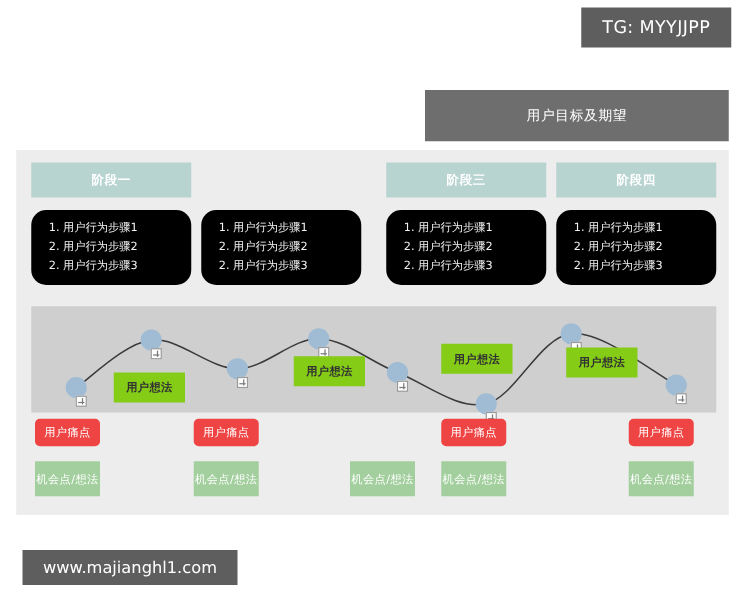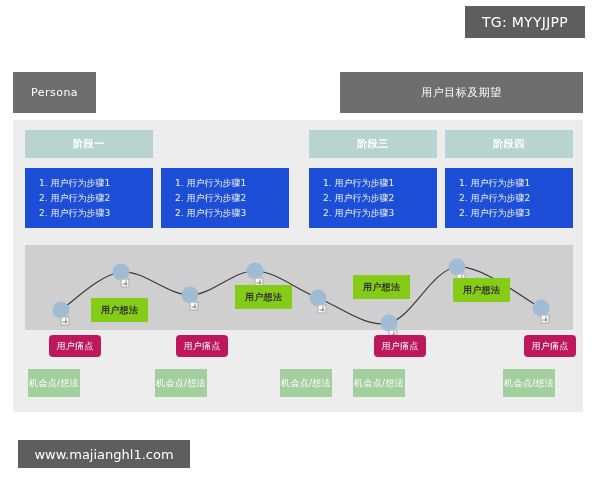--- a/index.html
+++ b/index.html
@@ -46,23 +46,23 @@
     font-size: 10px; font-weight: bold; letter-spacing: .5px;
   }
   .st1 { left: 12px;  width: 128px; }
   .st2 { left: 148px; width: 128px; }
   .st3 { left: 296px; width: 128px; }
   .st4 { left: 432px; width: 128px; }
 
   
   .steps {
     position: absolute; top: 48px; height: 60px;
-    background: #1d4ed8; color: #f2f2f2;
+    background: #000000; color: #f2f2f2;
     padding: 8px 0 0 14px;
-    font-size: 9px; line-height: 15px;
+    font-size: 9px; line-height: 15px; border-radius: 12px;
   }
   .sb1 { left: 12px;  width: 128px; }
   .sb2 { left: 148px; width: 128px; }
   .sb3 { left: 296px; width: 128px; }
   .sb4 { left: 432px; width: 128px; }
   .steps div { white-space: nowrap; }
 
   
   .curve-area {
     position: absolute; left: 12px; top: 125px;
@@ -96,23 +96,23 @@
     position: absolute; height: 24px;
     background: #84cc16; color: #333333;
     display: flex; align-items: center; justify-content: center;
     font-size: 9px; font-weight: bold; letter-spacing: .3px;
     padding: 0 10px;
   }
 
   
   .pain {
     position: absolute; top: 215px; height: 22px; width: 52px;
-    background: #be185d; color: #ffffff; border-radius: 4px;
-    display: flex; align-items: center; justify-content: center;
-    font-size: 9px; letter-spacing: .3px; margin-left: 21px;
+    background: #ef4444; color: #ffffff; border-radius: 4px;
+    display: flex; align-items: center; justify-content: center;
+    font-size: 9px; letter-spacing: .3px;
   }
   
   .oppo {
     position: absolute; top: 249px; height: 28px; width: 52px;
     background: #a3cf9e; color: #ffffff;
     display: flex; align-items: center; justify-content: center;
     font-size: 9px; letter-spacing: .3px;
   }
 
   
@@ -124,21 +124,20 @@
     font-size: 13px;
   }
 </style>
 </head>
 <body>
 
 <div id="root">
 
   <div class="tg-badge">TG: MYYJJPP</div>
 
-  <div class="hdr hdr-persona">Persona</div>
   <div class="hdr hdr-goal">用户目标及期望</div>
 
   <div class="panel">
 
     <div class="stage st1">阶段一</div>
     <div class="stage st3">阶段三</div>
     <div class="stage st4">阶段四</div>
 
     <div class="steps sb1">
       <div>1. 用户行为步骤1</div>

